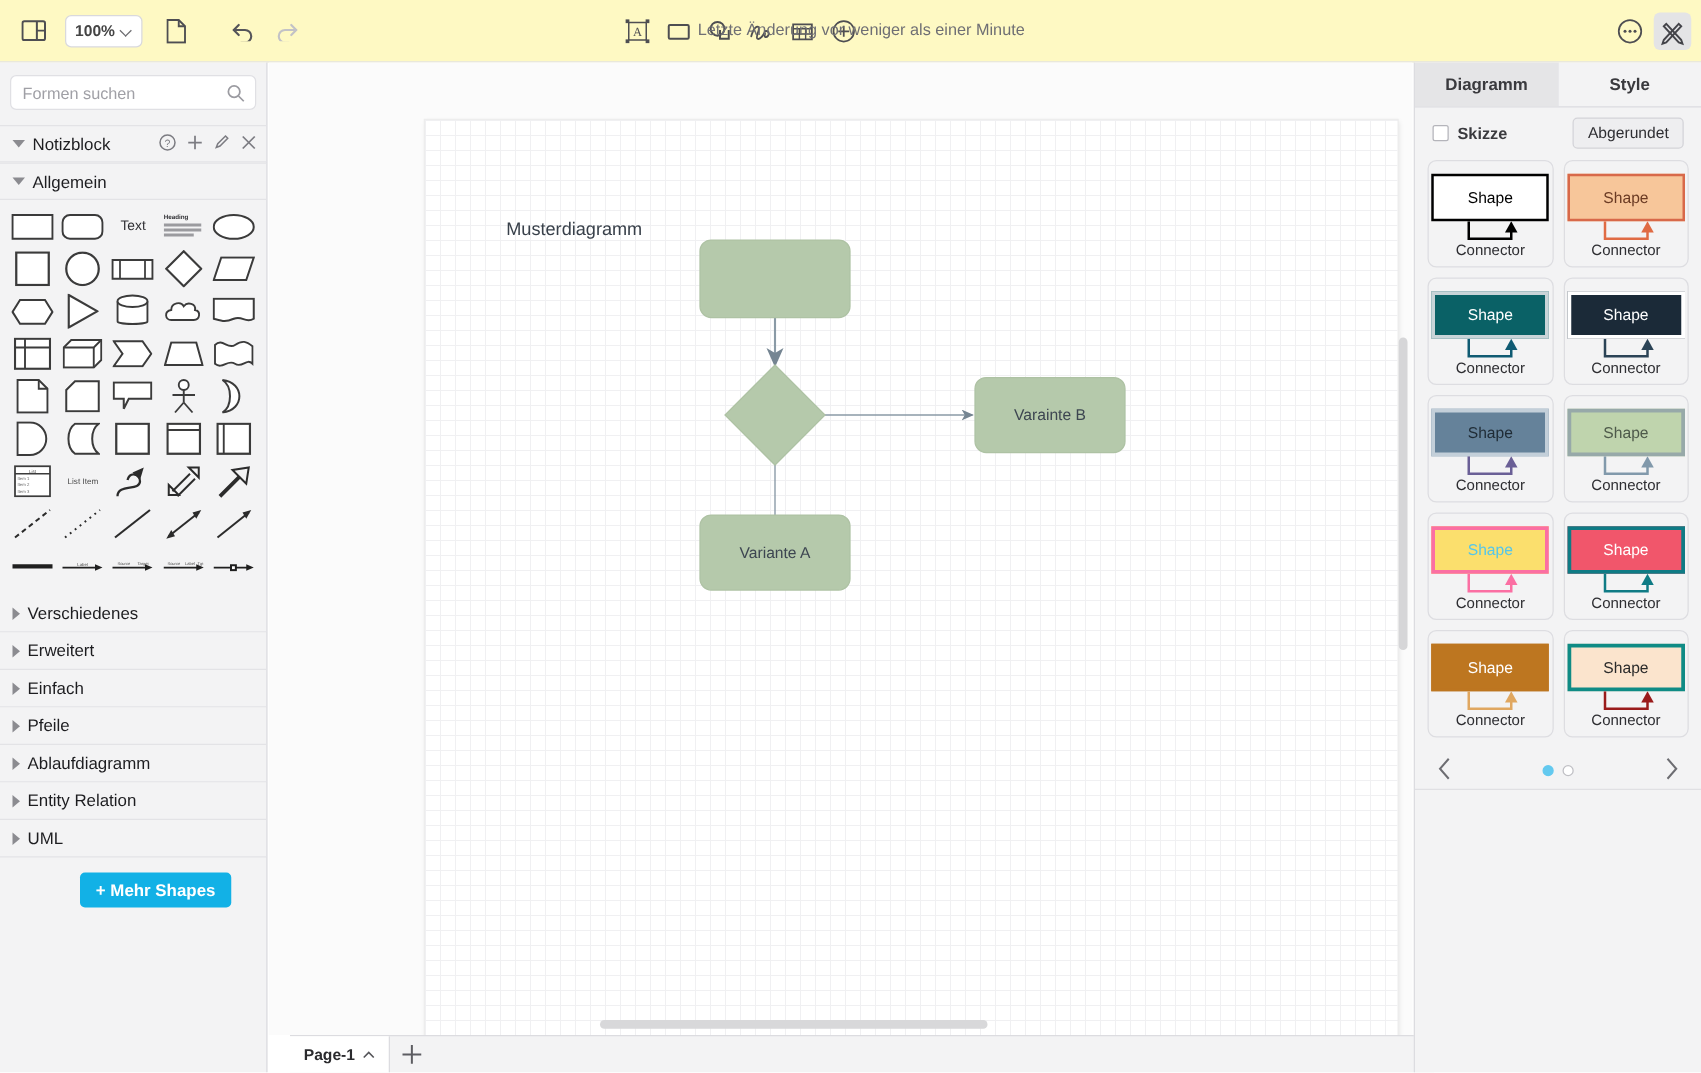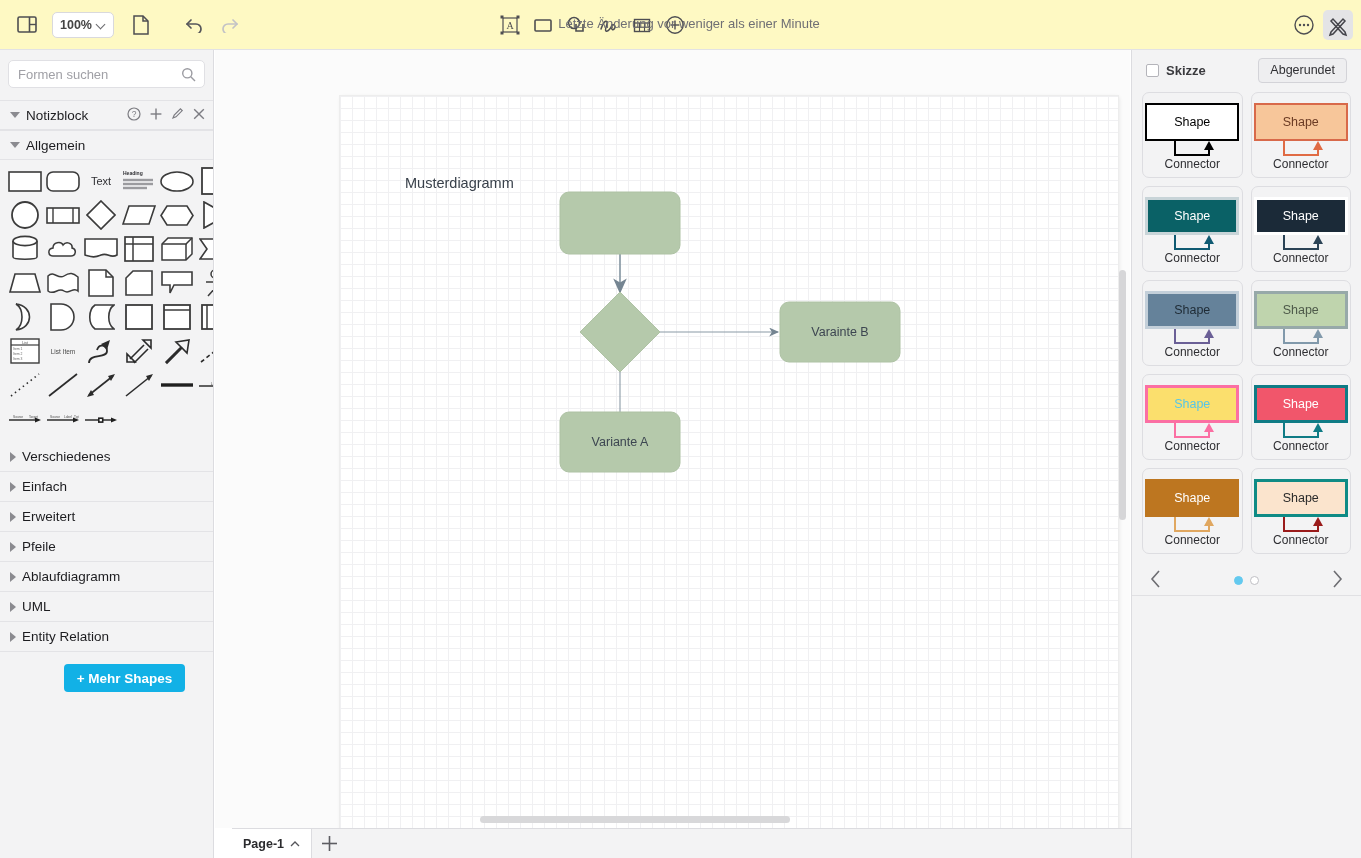--- a/index.html
+++ b/index.html
@@ -75,21 +75,21 @@
   .tri{ width:0;height:0; margin-left:2px; }
   .tri.open{ border-left:5px solid transparent; border-right:5px solid transparent; border-top:6px solid #8b8b90; }
   .tri.closed{ border-top:5px solid transparent; border-bottom:5px solid transparent; border-left:6px solid #8b8b90; }
   .sec-acts{ margin-left:auto; display:flex; align-items:center; gap:9px; color:#7c7c82; }
   #scratch-drop{
     margin:14px 12px; height:38px; border:2px dotted #cfcfd4; border-radius:8px;
     display:flex; align-items:center; justify-content:center;
     font-size:13.5px; color:#a6a6ac;
   }
   #shape-grid{
-    padding:8px 6px 10px 6px; display:grid; grid-template-columns:repeat(6, 1fr);
+    padding:8px 6px 10px 6px; display:grid; grid-template-columns:repeat(5, 1fr);
     row-gap:8px; align-items:center; justify-items:center;
   }
   #shape-grid .cell{ width:38px; height:26px; display:flex; align-items:center; justify-content:center; cursor:pointer; }
   #cat-list .sec-head{ border-top:none; }
   #more-shapes-wrap{ padding:12px 0 0 0; display:flex; justify-content:center; }
   #more-shapes{
     background:#12b1e6; color:#fff; border:0; border-radius:4px;
     height:28px; padding:0 13px; font-size:13.5px; font-weight:700; cursor:pointer;
     font-family:"Liberation Sans", sans-serif;
     margin-left:36px;
@@ -611,41 +611,41 @@
     </div>
   </div>
 
   <div id="cat-list">
     <div class="sec-head">
       <span class="tri closed"></span>
       <span>Verschiedenes</span>
     </div>
     <div class="sec-head">
       <span class="tri closed"></span>
-      <span>Einfach</span>
+      <span>Erweitert</span>
     </div>
     <div class="sec-head">
       <span class="tri closed"></span>
-      <span>Erweitert</span>
+      <span>Einfach</span>
     </div>
     <div class="sec-head">
       <span class="tri closed"></span>
       <span>Pfeile</span>
     </div>
     <div class="sec-head">
       <span class="tri closed"></span>
       <span>Ablaufdiagramm</span>
     </div>
     <div class="sec-head">
       <span class="tri closed"></span>
-      <span>UML</span>
+      <span>Entity Relation</span>
     </div>
     <div class="sec-head">
       <span class="tri closed"></span>
-      <span>Entity Relation</span>
+      <span>UML</span>
     </div>
   </div>
 
   <div id="more-shapes-wrap">
     <button id="more-shapes">+ Mehr Shapes</button>
   </div>
 </div>
 
 <div id="canvas-area">
   <div id="page">
@@ -686,20 +686,24 @@
   </div>
   <div id="add-page">
     <svg width="17" height="17" viewBox="0 0 17 17">
       <line x1="8.5" y1="1" x2="8.5" y2="16" stroke="#5d5d62" stroke-width="1.6"></line>
       <line x1="1" y1="8.5" x2="16" y2="8.5" stroke="#5d5d62" stroke-width="1.6"></line>
     </svg>
   </div>
 </div>
 
 <div id="rightpanel">
+  <div id="tabs">
+    <div class="tab active">Diagramm</div>
+    <div class="tab">Style</div>
+  </div>
 
   <div id="style-opts">
     <label id="sketch-lab">
       <span id="sketch-cb"></span>
       <span>Skizze</span>
     </label>
     <button id="rounded-btn">Abgerundet</button>
   </div>
 
   <div id="preset-grid">

